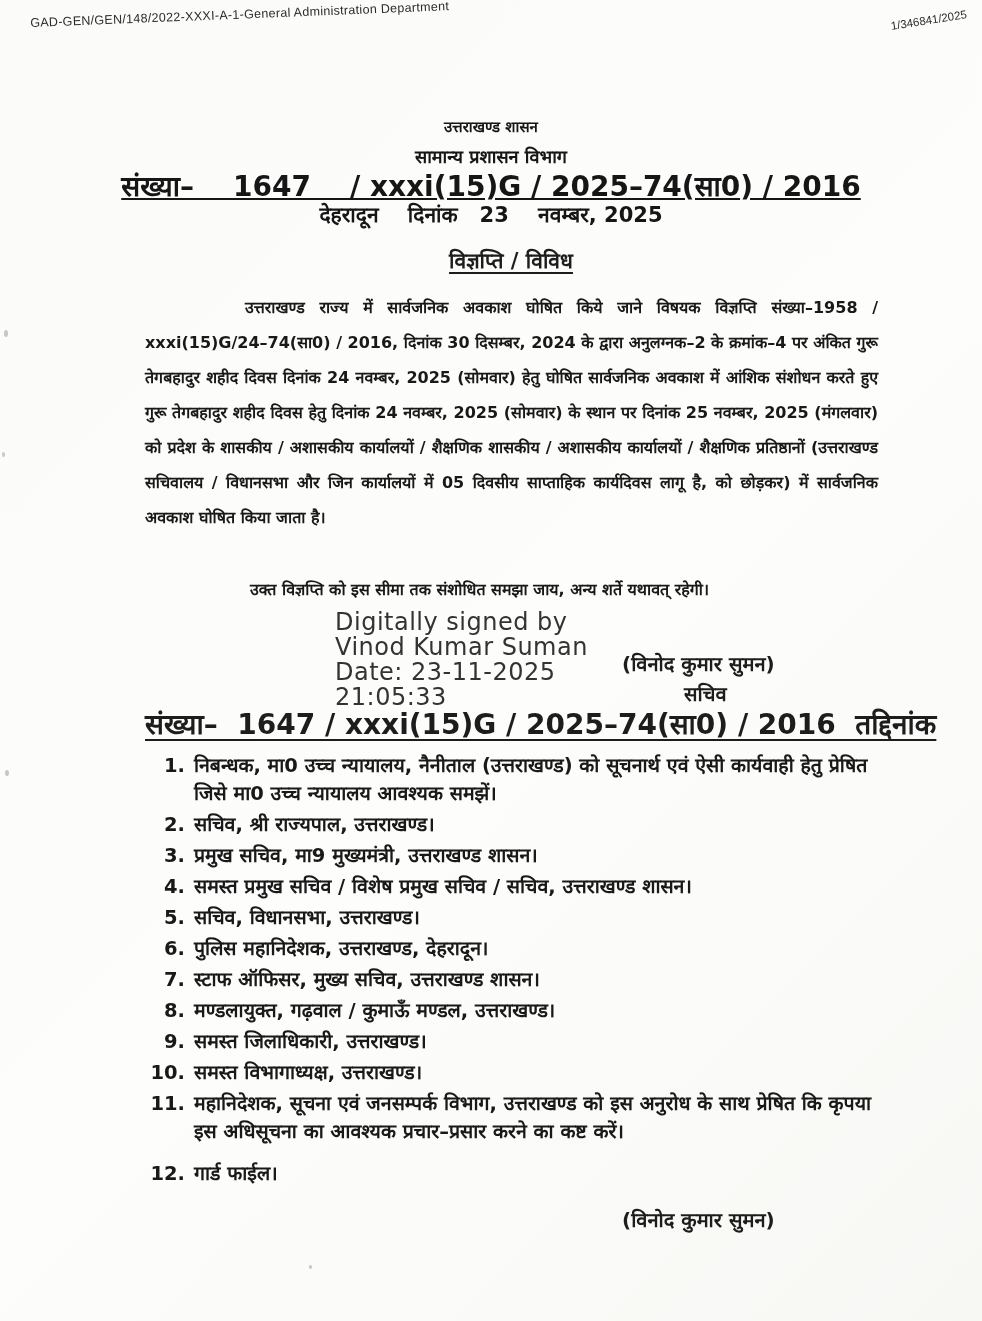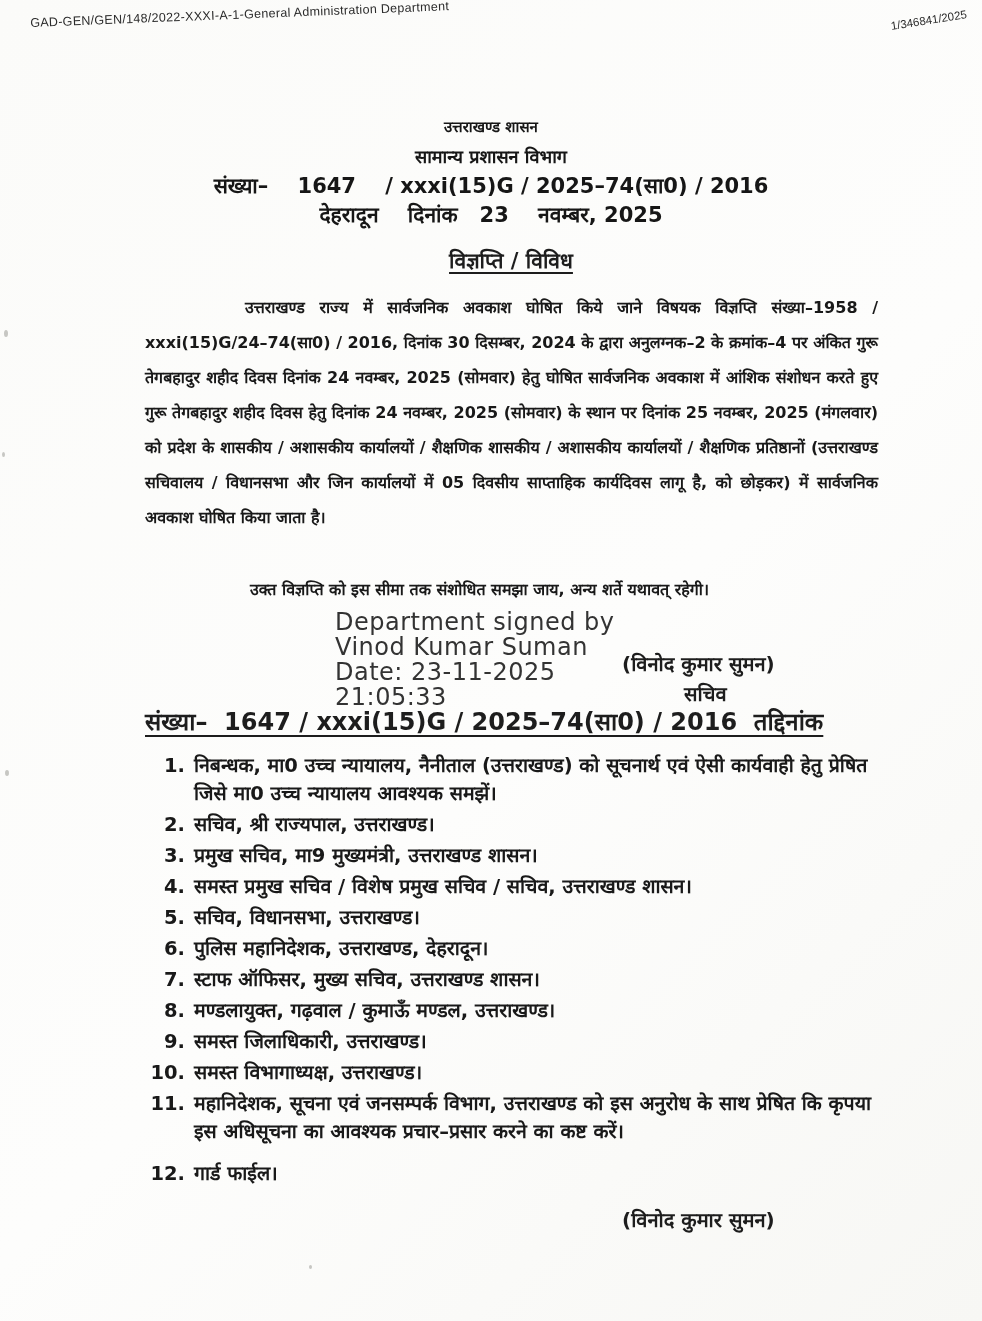--- a/index.html
+++ b/index.html
@@ -31,21 +31,21 @@
     font-family:"Liberation Sans",sans-serif;
   }
 
   
   .letterhead{
     position:absolute;left:0;top:112px;width:100%;
     text-align:center;font-weight:700;color:#161616;
   }
   .lh-org{font-size:15px;line-height:30px;}
   .lh-dept{font-size:18px;line-height:30px;}
-  .lh-number{font-size:21px;line-height:29px;}
+  .lh-number{font-size:28px;line-height:29px;text-decoration:underline;}
   .lh-placedate{font-size:21px;line-height:29px;}
   .subject{
     position:absolute;left:0;top:246px;width:100%;
     text-align:center;font-size:21px;font-weight:700;margin-left:20px;
   }
   .subject span{
     text-decoration:underline;text-underline-offset:4px;text-decoration-thickness:2px;
   }
 
   
@@ -72,21 +72,21 @@
     font-size:20px;font-weight:700;
   }
   .sig-desig{
     position:absolute;left:684px;top:680px;
     font-size:20px;font-weight:700;
   }
 
   
   .endorse-number{
     position:absolute;left:145px;top:704px;
-    font-size:24px;font-weight:700;
+    font-size:28px;font-weight:700;
     text-decoration:underline;text-underline-offset:5px;text-decoration-thickness:2px;text-align:center;
   }
   .dist-list{
     position:absolute;left:147px;top:752px;width:740px;
     margin:0;padding:0;list-style:none;
     font-size:19.5px;font-weight:600;color:#191919;
   }
   .dist-list li{
     display:flex;align-items:flex-start;
     line-height:28px;margin-bottom:3px;
@@ -126,21 +126,21 @@
   </div>
 
   <div class="subject">
     <span>विज्ञप्ति / विविध</span>
   </div>
 
   <div class="para1">उत्तराखण्ड राज्य में सार्वजनिक अवकाश घोषित किये जाने विषयक विज्ञप्ति संख्या–1958 / xxxi(15)G/24–74(सा0) / 2016, दिनांक 30 दिसम्बर, 2024 के द्वारा अनुलग्नक–2 के क्रमांक–4 पर अंकित गुरू तेगबहादुर शहीद दिवस दिनांक 24 नवम्बर, 2025 (सोमवार) हेतु घोषित सार्वजनिक अवकाश में आंशिक संशोधन करते हुए गुरू तेगबहादुर शहीद दिवस हेतु दिनांक 24 नवम्बर, 2025 (सोमवार) के स्थान पर दिनांक 25 नवम्बर, 2025 (मंगलवार) को प्रदेश के शासकीय / अशासकीय कार्यालयों / शैक्षणिक शासकीय / अशासकीय कार्यालयों / शैक्षणिक प्रतिष्ठानों (उत्तराखण्ड सचिवालय / विधानसभा और जिन कार्यालयों में 05 दिवसीय साप्ताहिक कार्यदिवस लागू है, को छोड़कर) में सार्वजनिक अवकाश घोषित किया जाता है।</div>
   <div class="para2">उक्त विज्ञप्ति को इस सीमा तक संशोधित समझा जाय, अन्य शर्ते यथावत् रहेगी।</div>
 
   <div class="sig-digital">
-    <div>Department signed by</div>
+    <div>Digitally signed by</div>
     <div>Vinod Kumar Suman</div>
     <div>Date: 23-11-2025</div>
     <div>21:05:33</div>
   </div>
   <div class="sig-name">(विनोद कुमार सुमन)</div>
   <div class="sig-desig">सचिव</div>
 
   <div class="endorse-number pre">संख्या–  1647 / xxxi(15)G / 2025–74(सा0) / 2016  तद्दिनांक</div>
 
   <ol class="dist-list">

